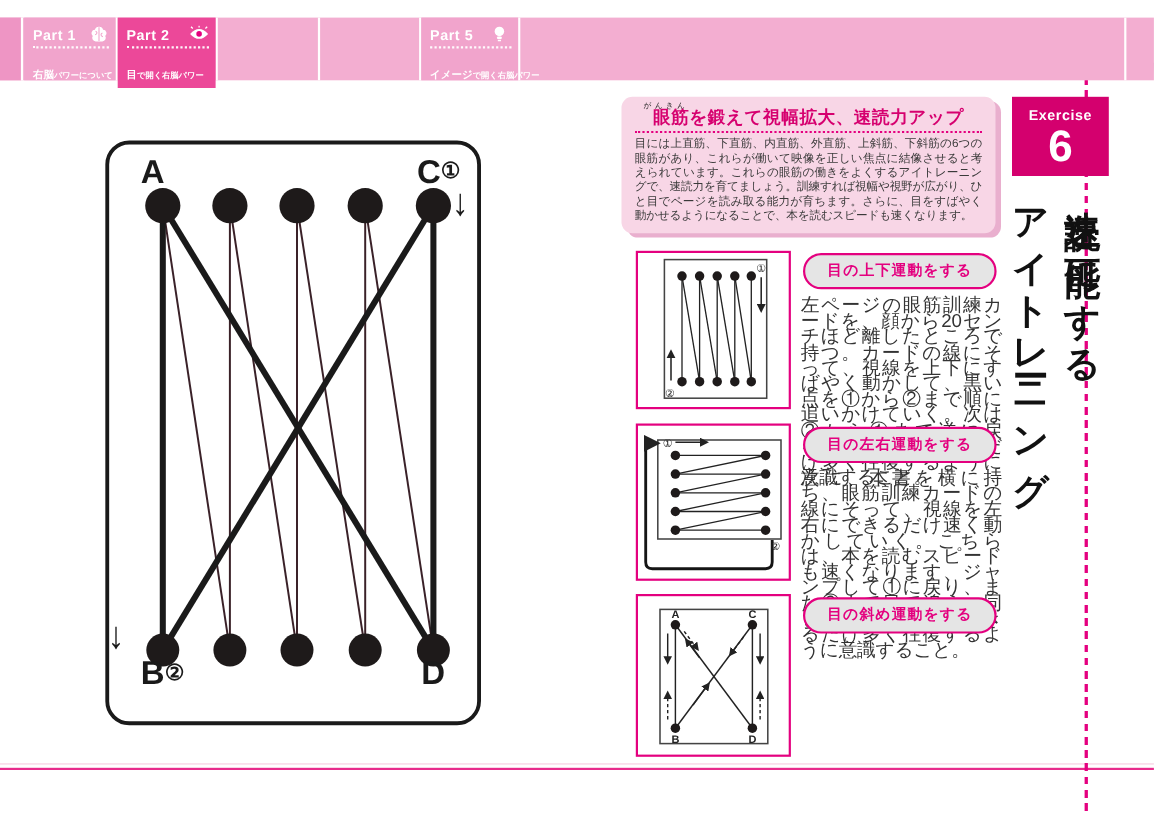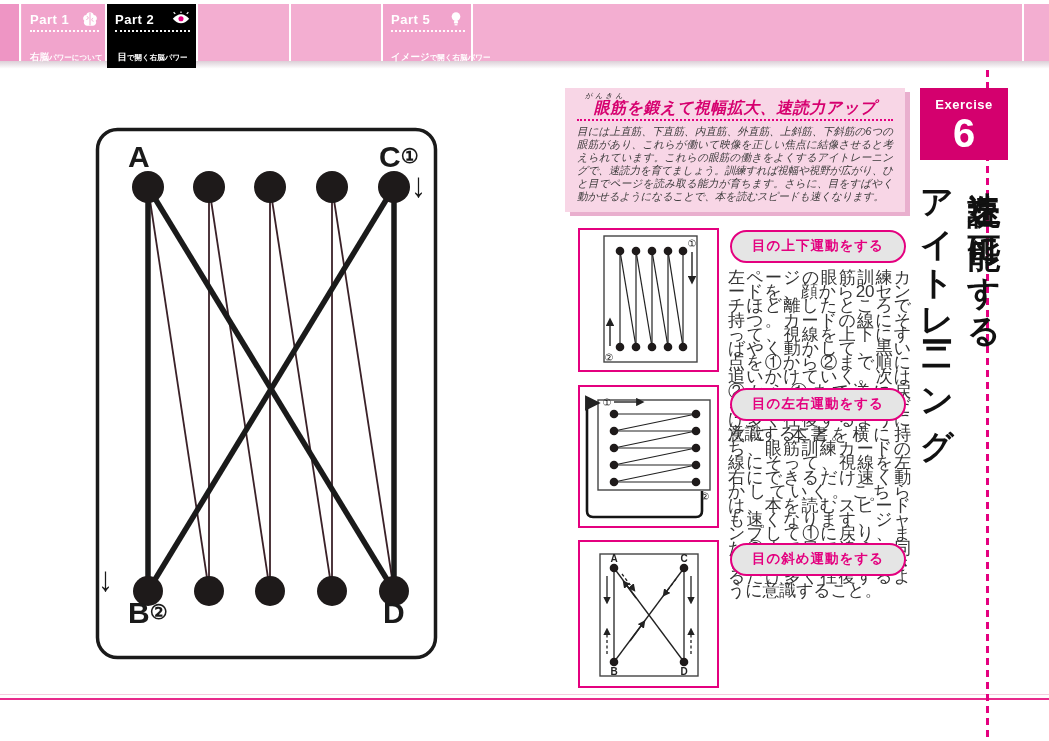--- a/index.html
+++ b/index.html
@@ -1,23 +1,23 @@
 <!DOCTYPE html>
 <html><head>
 <meta charset="utf-8">
 <style>
   html,body{margin:0;padding:0;background:#fff;}
   .page{position:relative;width:1049px;height:741px;background:#fff;overflow:hidden;
         font-family:"Liberation Sans",sans-serif;}
   
-  .topbar{position:absolute;left:0;top:4px;width:1049px;height:57px;background:#f3aed1;z-index:5;text-align:center;}
+  .topbar{position:absolute;left:0;top:16px;width:1049px;height:57px;background:#f3aed1;z-index:5;}
   .edge-strip{position:absolute;left:0;top:0;width:19px;height:57px;background:#ee95c4;}
   .sep{position:absolute;top:0;width:2px;height:57px;background:#fff;}
   .tab{position:absolute;top:0;height:57px;box-sizing:border-box;padding:7px 6px 0 8px;background:#f1a4cc;}
-  .tab.active{background:#000000;height:64px;z-index:7;}
+  .tab.active{background:#ec4899;height:64px;z-index:7;}
   .tab-head{display:flex;justify-content:space-between;align-items:center;
             border-bottom:2px dotted rgba(255,255,255,.95);padding-bottom:3px;}
   .tab-part{color:#fff;font-weight:bold;font-size:13px;letter-spacing:.5px;}
   .tab-icon{width:18px;height:16px;display:inline-block;}
   .tab-sub{margin-top:14px;color:#fff;white-space:nowrap;}
   .tab-sub b{font-size:9.5px;font-weight:bold;}
   .tab-sub span{font-size:7.5px;font-weight:bold;}
   .bar-shadow{position:absolute;left:0;top:57px;width:1049px;height:13px;
               background:linear-gradient(to bottom,#c9b6c2,#ffffff 90%);z-index:4;}
   
@@ -30,22 +30,22 @@
   .lp-title{position:absolute;left:40px;top:88px;width:447px;height:30px;box-sizing:border-box;
             border:2.5px solid #e4007f;border-radius:16px;background:#fff;
             text-align:center;font-size:17px;font-weight:bold;color:#111;line-height:26px;letter-spacing:2px;}
   .card-svg{position:absolute;left:95px;top:127px;}
   .card-label{position:absolute;color:#1a1a1a;font-weight:bold;font-size:30px;line-height:1;}
   .card-label .circnum{font-size:20px;vertical-align:4px;}
   .card-arrow{position:absolute;color:#1a1a1a;font-weight:bold;font-size:30px;line-height:1;
               transform:scaleY(1.15);}
   
   .intro-box{position:absolute;left:565px;top:88px;width:340px;height:124px;box-sizing:border-box;
-             background:#f8d6e6;border-radius:0;box-shadow:5px 4px 0 rgba(226,148,189,.75);
-             padding:3px 12px 0 12px;font-style:italic;}
+             background:#f8d6e6;border-radius:10px;box-shadow:5px 4px 0 rgba(226,148,189,.75);
+             padding:3px 12px 0 12px;}
   .intro-furi{display:block;font-size:7px;color:#222;letter-spacing:3px;margin-left:8px;height:8px;}
   .intro-title{font-family:"Liberation Serif",serif;font-weight:bold;font-size:16px;color:#d6006f;
                letter-spacing:.5px;text-align:center;line-height:18px;}
   .intro-underline{border-bottom:2px dotted #e4007f;margin:2px 0 4px 0;}
   .intro-body{font-size:10.6px;line-height:12.9px;color:#3a3a3a;text-align:justify;letter-spacing:-0.2px;}
   .thumb-box{position:absolute;left:578px;width:141px;box-sizing:border-box;border:2px solid #e4007f;background:#fff;}
   .pill{position:absolute;left:730px;width:176px;height:33px;box-sizing:border-box;border:2.5px solid #e4007f;
         border-radius:17px;background:#e5e5e5;color:#e4007f;font-weight:bold;font-size:13.5px;
         text-align:center;line-height:28px;letter-spacing:1px;}
   .ex-body{position:absolute;left:728px;width:183px;font-size:17px;line-height:14.2px;color:#333;

